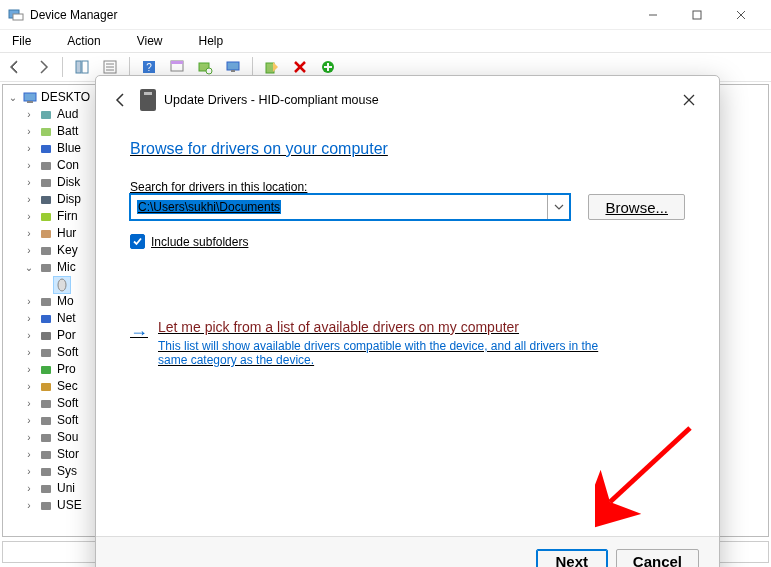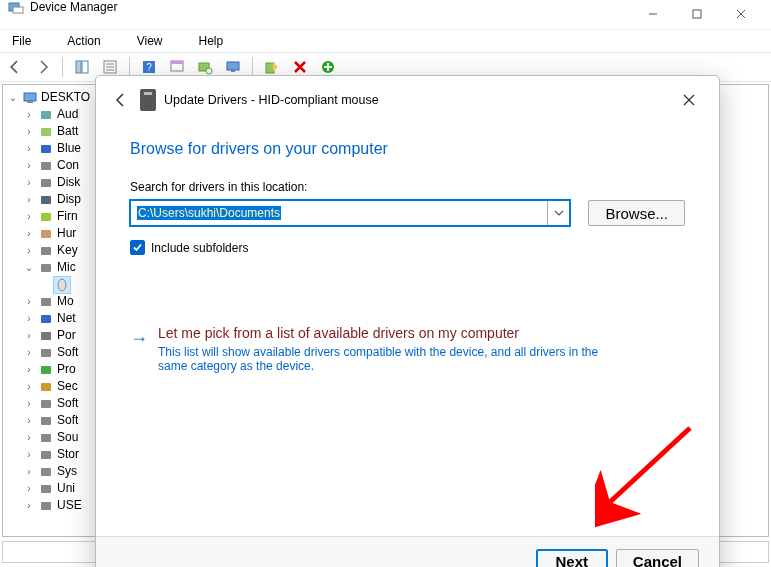--- a/index.html
+++ b/index.html
@@ -11,21 +11,21 @@
     width: 771px;
     height: 567px;
     overflow: hidden;
     position: relative;
     color: #000;
   }
   
   .titlebar {
     height: 30px;
     display: flex;
-    align-items: flex-start;
+    align-items: center;
     padding: 0 8px;
     border-bottom: 1px solid #eee;
   }
   .titlebar .app-icon { width:16px; height:16px; margin-right:6px; }
   .titlebar .title { flex: 1; }
   .win-controls { display:flex; gap:0; }
   .win-btn { width:44px; height:28px; display:flex; align-items:center; justify-content:center; color:#555; }
   .menubar {
     height: 22px;
     display:flex; align-items:center;
@@ -75,34 +75,34 @@
   }
   .dlg-head {
     height:48px; display:flex; align-items:center;
     padding:0 14px;
   }
   .dlg-back { width:22px; height:22px; display:flex; align-items:center; justify-content:center; color:#333; margin-right:8px; }
   .dlg-device-icon { width:16px; height:22px; margin-right:8px; background:#555; border-radius:2px; position:relative; }
   .dlg-device-icon::after { content:""; position:absolute; left:4px; right:4px; top:3px; height:3px; background:#bbb; }
   .dlg-title-text { font-size:12.5px; }
   .dlg-close { margin-left:auto; width:32px; height:32px; display:flex; align-items:center; justify-content:center; color:#333; font-size:14px; }
-  .dlg-body { flex:1; padding: 6px 34px 0 34px; }
+  .dlg-body { flex:1; padding: 6px 34px 0 34px; text-decoration: underline; }
   .dlg-heading { color:#0066cc; font-size:16px; margin:10px 0 22px 0; }
-  .dlg-label { margin-bottom:6px; }
+  .dlg-label { }
   .path-row { display:flex; gap:18px; align-items:center; }
   .path-input {
     flex:1; height:26px;
     border:1px solid #0078d7;
     outline:1px solid #0078d7;
     display:flex; align-items:center;
     padding:0 6px;
     background:#fff;
     position:relative;
   }
-  .path-input .sel { background:#0078d7; color:#fef9c3; padding:0 1px; }
+  .path-input .sel { background:#0078d7; color:#000000; padding:0 1px; }
   .path-input .dd {
     position:absolute; right:0; top:0; bottom:0; width:22px;
     display:flex; align-items:center; justify-content:center;
     border-left:1px solid #aaa; color:#555;
   }
   .btn {
     height:26px; padding:0 16px;
     border:1px solid #adadad; background:#f6f6f6;
     display:inline-flex; align-items:center; justify-content:center;
     font-size:15px; border-radius:2px;

